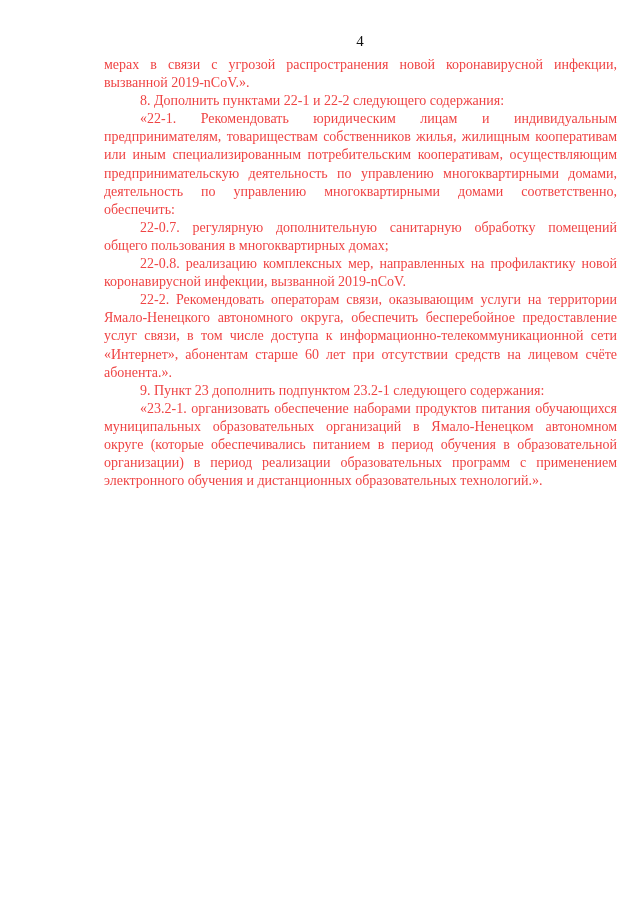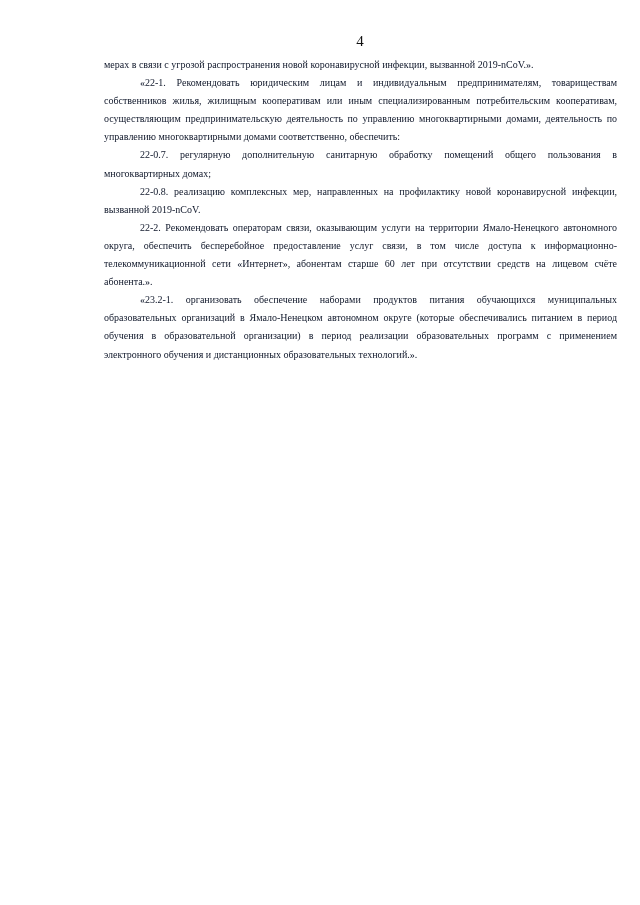--- a/index.html
+++ b/index.html
@@ -4,31 +4,33 @@
 <style>
   html, body { margin: 0; padding: 0; background: #ffffff; }
   body { width: 640px; height: 905px; position: relative; overflow: hidden; }
   .page { position: absolute; left: 0; top: 0; width: 640px; height: 905px; background: #fff; }
   .page-number {
     position: absolute; left: 340px; top: 33px; width: 40px; text-align: center;
     font-family: "Liberation Serif", serif; font-size: 15px; color: #111;
   }
   .body-text {
     position: absolute; left: 104px; top: 56px; width: 513px;
-    font-family: "Liberation Serif", serif; font-size: 10px; line-height: 18.1px; color: #0f172a;
+    font-family: "Liberation Serif", serif; font-size: 14px; line-height: 18.1px; color: #ef4444;
   }
   .para { margin: 0; text-align: justify; text-align-last: left; }
   .para.indent { text-indent: 36px; }
 </style>
 </head>
 <body>
 
 <div class="page">
   <div class="page-number">4</div>
   <div class="body-text">
     <p class="para">мерах в связи с угрозой распространения новой коронавирусной инфекции, вызванной 2019-nCoV.».</p>
+    <p class="para indent">8. Дополнить пунктами 22-1 и 22-2 следующего содержания:</p>
     <p class="para indent">«22-1. Рекомендовать юридическим лицам и индивидуальным предпринимателям, товариществам собственников жилья, жилищным кооперативам или иным специализированным потребительским кооперативам, осуществляющим предпринимательскую деятельность по управлению многоквартирными домами, деятельность по управлению многоквартирными домами соответственно, обеспечить:</p>
     <p class="para indent">22-0.7. регулярную дополнительную санитарную обработку помещений общего пользования в многоквартирных домах;</p>
     <p class="para indent">22-0.8. реализацию комплексных мер, направленных на профилактику новой коронавирусной инфекции, вызванной 2019-nCoV.</p>
     <p class="para indent">22-2. Рекомендовать операторам связи, оказывающим услуги на территории Ямало-Ненецкого автономного округа, обеспечить бесперебойное предоставление услуг связи, в том числе доступа к информационно-телекоммуникационной сети «Интернет», абонентам старше 60 лет при отсутствии средств на лицевом счёте абонента.».</p>
+    <p class="para indent">9. Пункт 23 дополнить подпунктом 23.2-1 следующего содержания:</p>
     <p class="para indent">«23.2-1. организовать обеспечение наборами продуктов питания обучающихся муниципальных образовательных организаций в Ямало-Ненецком автономном округе (которые обеспечивались питанием в период обучения в образовательной организации) в период реализации образовательных программ с применением электронного обучения и дистанционных образовательных технологий.».</p>
   </div>
 </div>
 
 </body></html>

